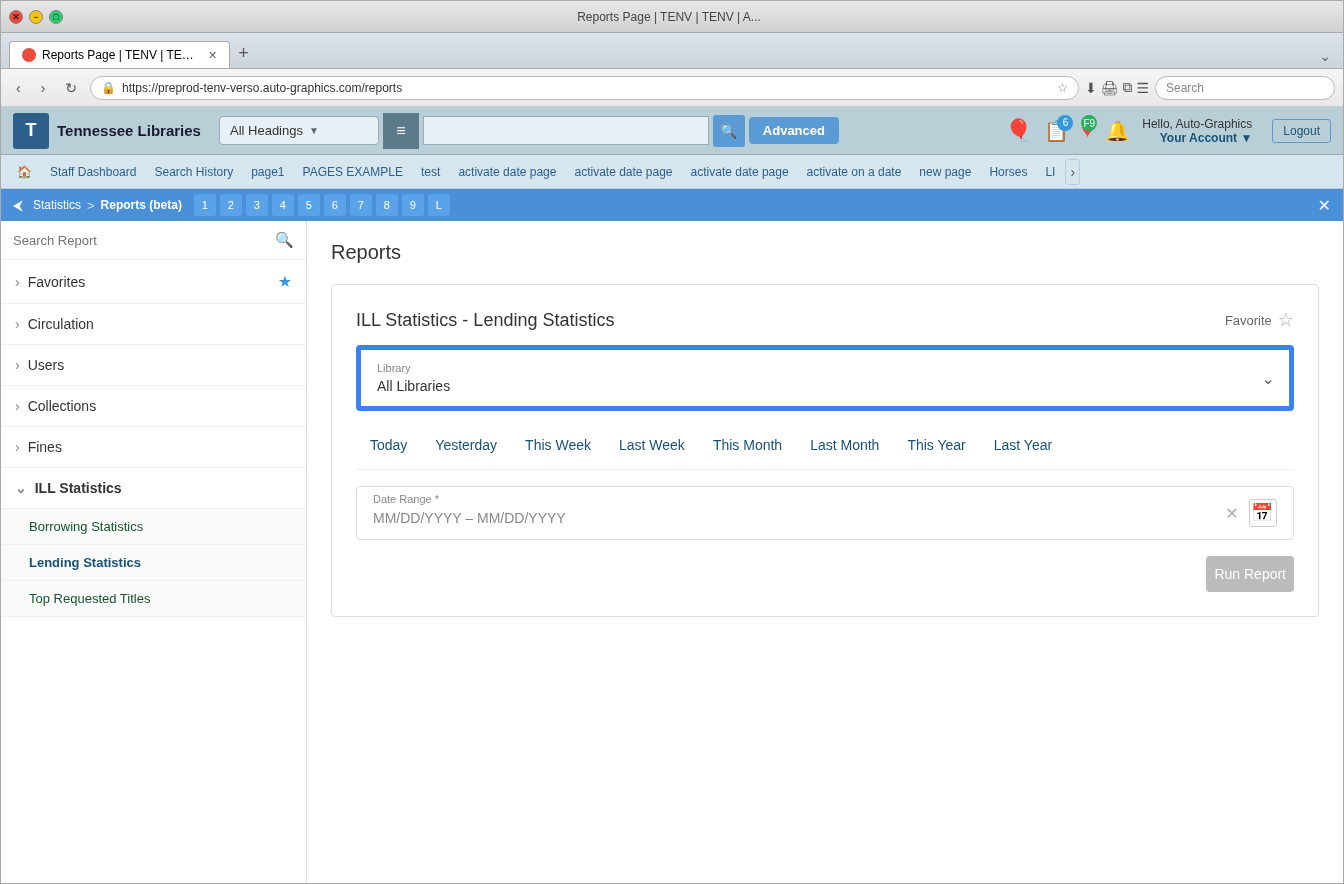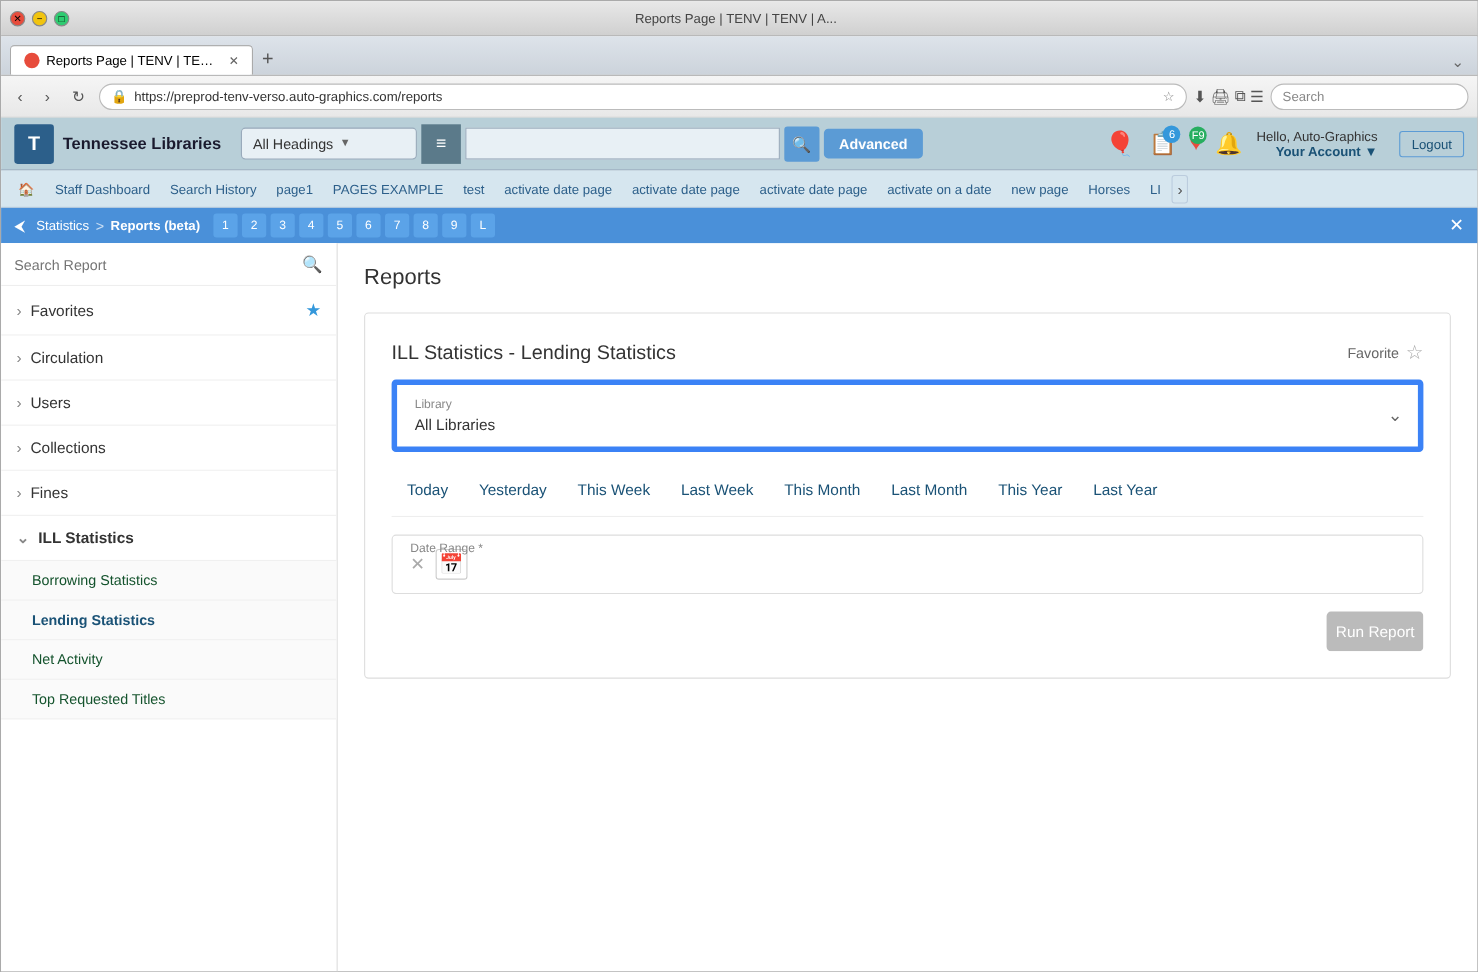--- a/index.html
+++ b/index.html
@@ -276,21 +276,20 @@
       <div class="sidebar-item expanded">
         <div style="display:flex; align-items:center; gap:8px;">
           <span style="color:#888;">⌄</span>
           <span>ILL Statistics</span>
         </div>
       </div>
 
       <div class="sidebar-submenu">
         <div class="sidebar-subitem">Borrowing Statistics</div>
         <div class="sidebar-subitem active">Lending Statistics</div>
-        <div class="sidebar-subitem">Net Activity</div>
         <div class="sidebar-subitem">Top Requested Titles</div>
       </div>
     </div>
 
     <div class="content-area">
       <h2 class="page-title">Reports</h2>
 
       <div class="report-card">
         <div class="report-title-row">
           <h3 class="report-title">ILL Statistics - Lending Statistics</h3>
@@ -313,20 +312,21 @@
           <button class="date-tab">This Week</button>
           <button class="date-tab">Last Week</button>
           <button class="date-tab">This Month</button>
           <button class="date-tab">Last Month</button>
           <button class="date-tab">This Year</button>
           <button class="date-tab">Last Year</button>
         </div>
 
         <div class="date-range-section">
           <div class="date-range-label">Date Range *</div>
+          <div class="date-range-input">MM/DD/YYYY – MM/DD/YYYY</div>
           <div class="date-range-icons">
             <span class="date-clear-icon">✕</span>
             <span class="date-calendar-icon">📅</span>
           </div>
         </div>
 
         <div style="overflow: hidden;">
           <button class="run-report-btn">Run Report</button>
         </div>
       </div>

